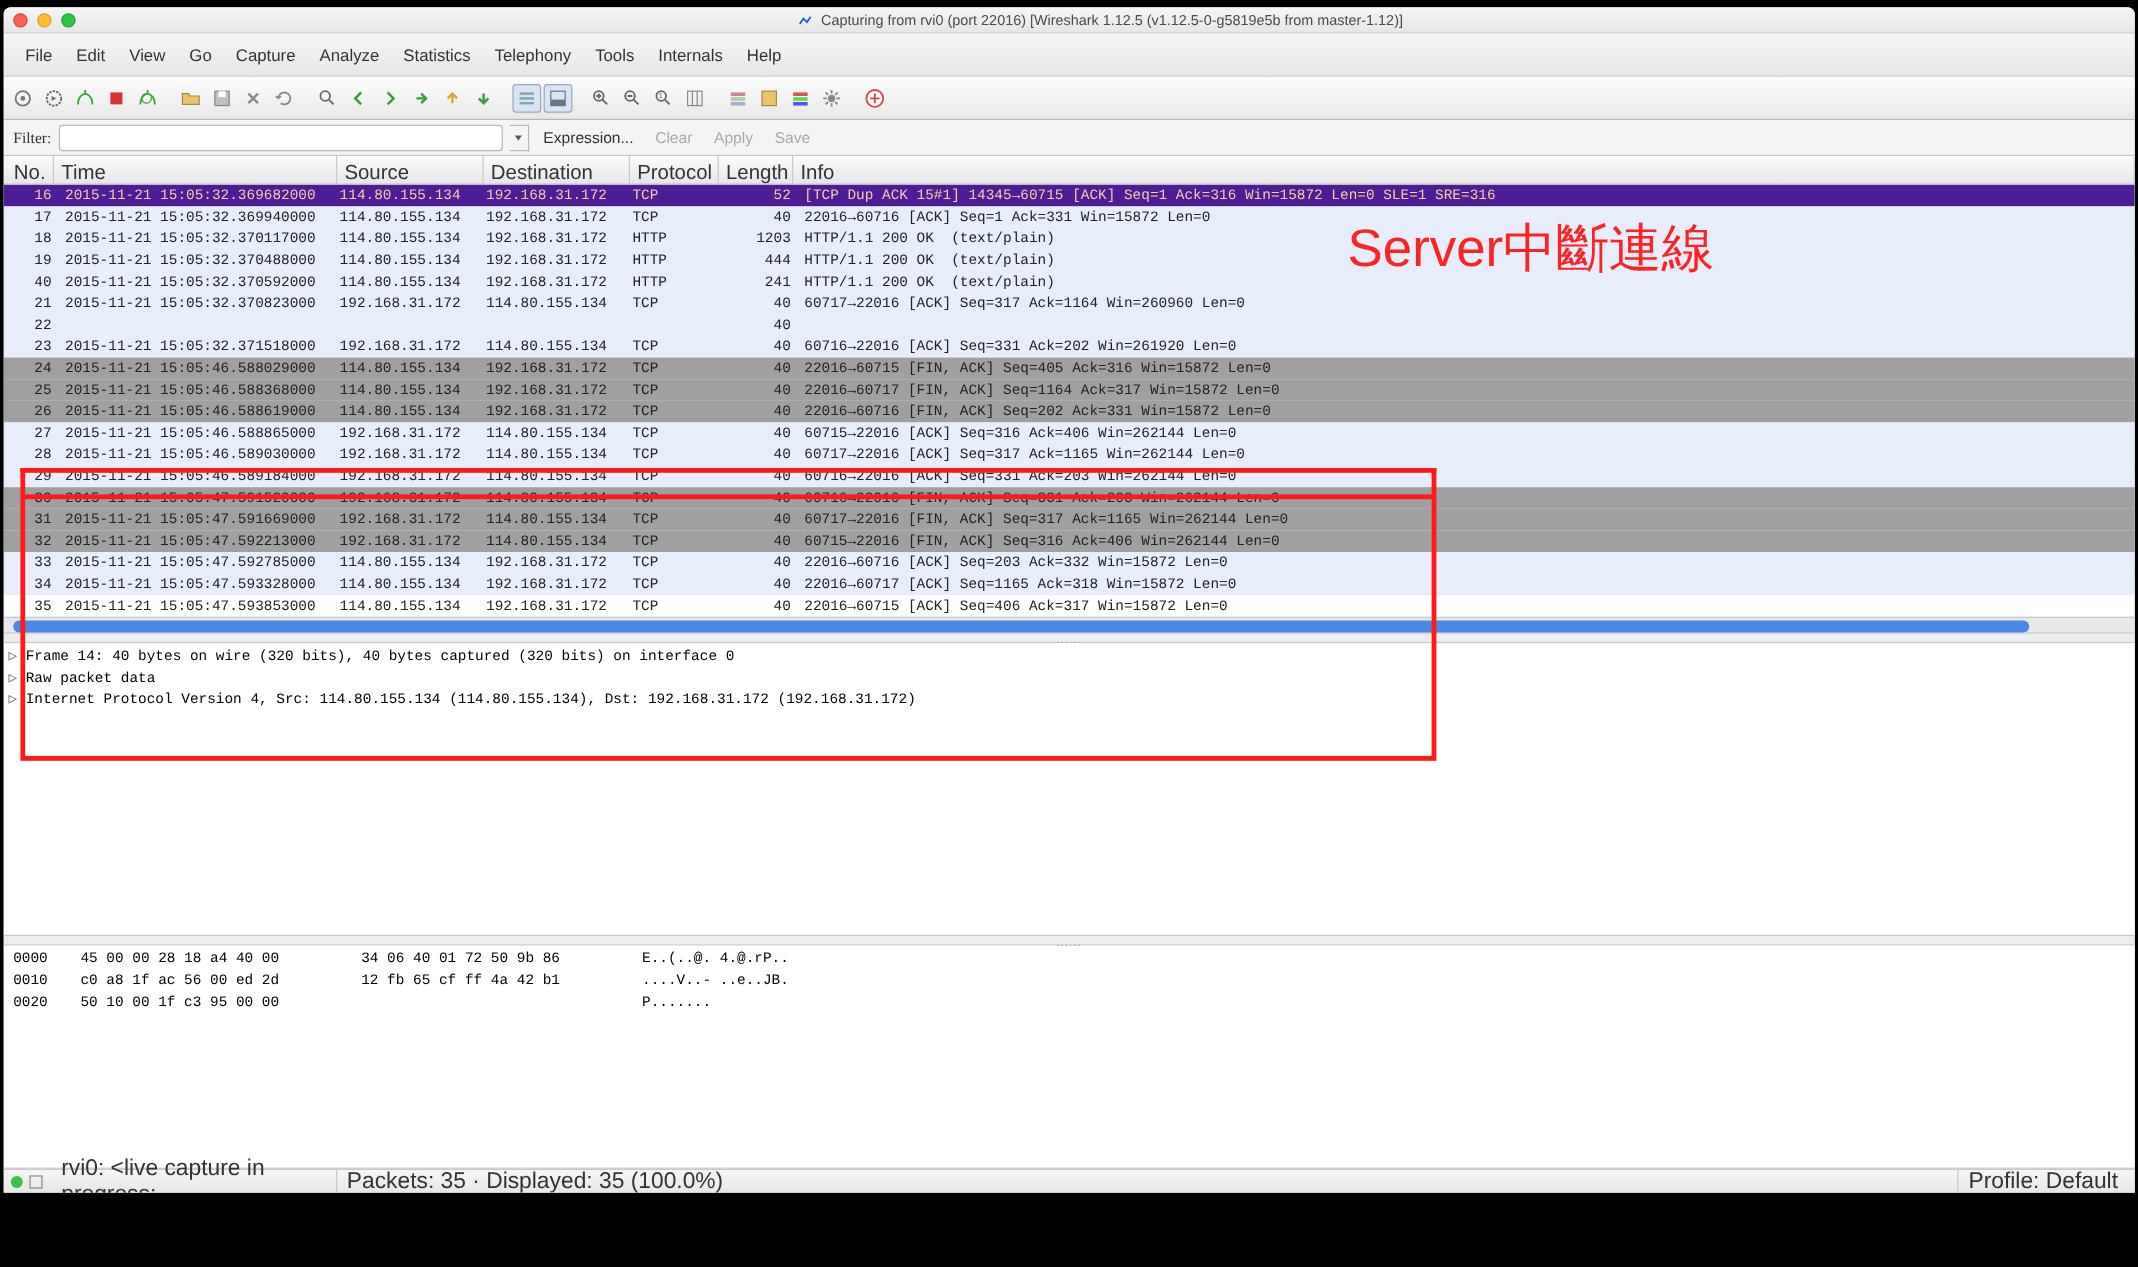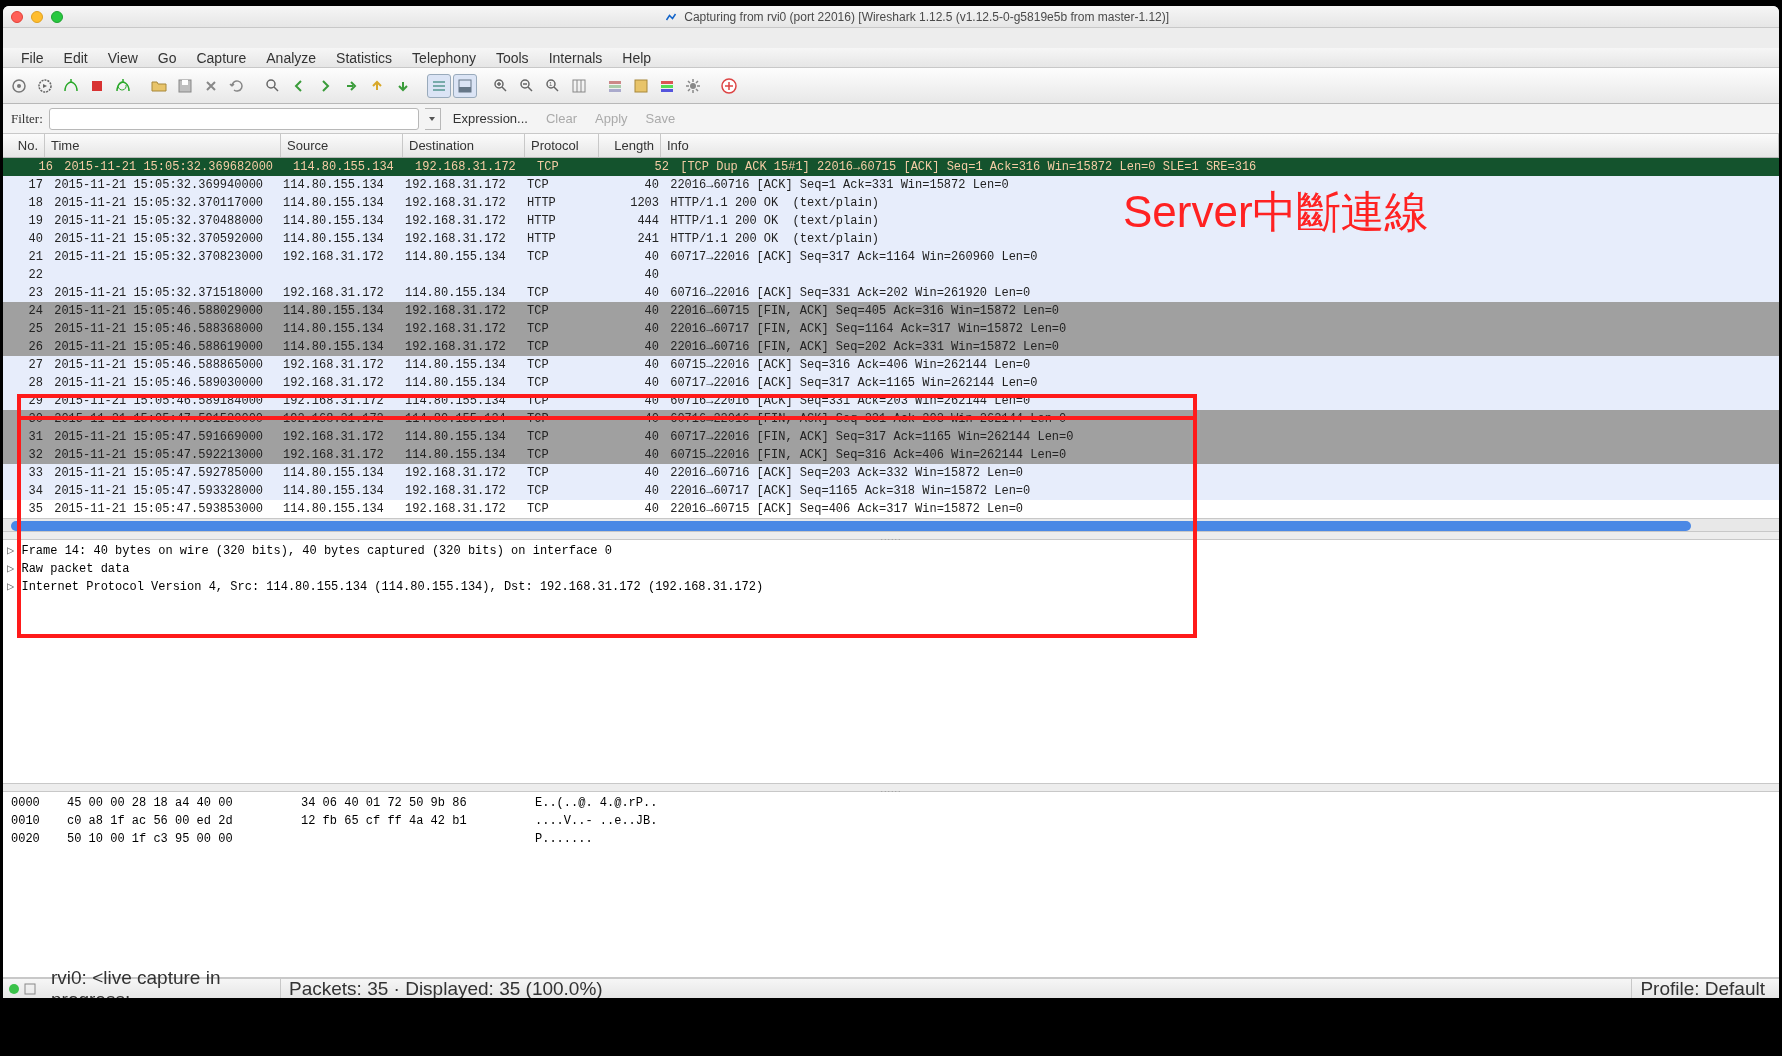--- a/index.html
+++ b/index.html
@@ -6,45 +6,45 @@
 body { font-family: -apple-system, "Lucida Grande", Arial, sans-serif; font-size: 11px; background: #000; width: 1782px; height: 1056px; overflow: hidden; }
 .window { background: #ededed; width: 1776px; margin: 6px auto; border-radius: 6px 6px 0 0; overflow: hidden; box-shadow: 0 0 0 1px rgba(0,0,0,0.2); }
 .titlebar { background: linear-gradient(#f6f6f6, #e6e6e6); height: 22px; display: flex; align-items: center; padding: 0 8px; border-bottom: 1px solid #c8c8c8; }
 .traffic { display: flex; gap: 8px; }
 .tlight { width: 12px; height: 12px; border-radius: 50%; }
 .t-red { background: #ff5f57; border: 1px solid #e24238; }
 .t-yel { background: #ffbd2e; border: 1px solid #dea022; }
 .t-grn { background: #28c840; border: 1px solid #1fa231; }
 .titletext { flex: 1; text-align: center; color: #4a4a4a; font-size: 12px; }
 .title-icon { display: inline-block; width: 12px; height: 12px; margin-right: 4px; vertical-align: -2px; }
-.menubar { background: linear-gradient(#f6f6f6, #e6e6e6); height: 20px; display: flex; align-items: center; padding: 0 8px; border-bottom: 1px solid #c8c8c8; margin-top: 20px; }
+.menubar { background: linear-gradient(#f6f6f6, #e6e6e6); height: 36px; display: flex; align-items: center; padding: 0 8px; border-bottom: 1px solid #c8c8c8; }
 .menu-item { padding: 3px 10px; font-size: 14px; color: #333; cursor: default; }
 .toolbar { background: linear-gradient(#fdfdfd, #e8e8e8); height: 36px; display: flex; align-items: center; padding: 0 4px; border-bottom: 1px solid #b8b8b8; gap: 2px; }
 .tbtn { width: 24px; height: 24px; display: flex; align-items: center; justify-content: center; cursor: default; border-radius: 3px; }
 .tsep { width: 8px; }
 .filterbar { background: #f4f4f4; height: 30px; display: flex; align-items: center; padding: 0 8px; border-bottom: 1px solid #c8c8c8; gap: 6px; }
 .filterbar .lbl { font-size: 13px; color: #333; font-family: Liberation Serif, serif; }
 .filterbar input { flex: 0 0 370px; height: 22px; border: 1px solid #b8b8b8; border-radius: 3px; padding: 0 6px; font-size: 12px; }
 .filterbar .drop { width: 16px; height: 22px; border: 1px solid #b8b8b8; border-left: none; display: flex; align-items: center; justify-content: center; }
 .filterbar .link { font-size: 13px; color: #333; padding: 0 6px; cursor: default; }
 .filterbar .link.disabled { color: #aaa; }
 .pane-packets { position: relative; }
 .headers { background: linear-gradient(#fbfbfb, #e6e6e6); height: 24px; display: flex; border-bottom: 1px solid #b8b8b8; }
-.headers > div { border-right: 1px solid #c8c8c8; padding: 4px 6px; font-size: 13px; color: #333; overflow: hidden; }
+.headers > div { border-right: 1px solid #c8c8c8; padding: 4px 6px; font-size: 17px; color: #333; overflow: hidden; }
 .rows { height: 360px; overflow-y: scroll; font-family: "Andale Mono","Courier New",monospace; font-size: 12px; line-height: 18px; position: relative; }
 .row { display: flex; height: 18px; white-space: pre; }
 .row > div { overflow: hidden; padding: 0 2px; }
 .c-no { width: 42px; text-align: right; }
 .c-time { width: 236px; }
 .c-src { width: 122px; }
 .c-dst { width: 122px; }
 .c-proto { width: 74px; }
 .c-len { width: 62px; text-align: right; }
 .c-info { flex: 1; }
-.bg-dark { background: #14532d; color: #f5cda6; padding-left: 10px; }
+.bg-dark { background: #4c1d95; color: #f5cda6; }
 .bg-light { background: #e7edfb; color: #222; }
 .bg-gray { background: #a0a0a0; color: #222; }
 .bg-white { background: #fff; color: #222; }
 .annotation { position: absolute; left: 1120px; top: 45px; color: #ff2222; font-size: 44px; font-weight: 500; font-family: "Heiti TC","Microsoft JhengHei",sans-serif; pointer-events: none; }
 .redbox { position: absolute; border: 4px solid #ff1a1a; pointer-events: none; }
 .rb1 { left: 14px; top: 260px; width: 1180px; height: 22px; border-bottom: none; }
 .rb2 { left: 14px; top: 282px; width: 1180px; height: 222px; }
 .hscroll { height: 14px; background: #e8e8e8; border-top: 1px solid #c8c8c8; border-bottom: 1px solid #c8c8c8; position: relative; }
 .hscroll .thumb { position: absolute; left: 8px; top: 2px; height: 10px; width: 1680px; background: #4a88e5; border-radius: 5px; }
 .details { height: 244px; background: #fff; font-family: "Andale Mono","Courier New",monospace; font-size: 12px; padding: 2px 4px; line-height: 18px; overflow: auto; border-bottom: 1px solid #c8c8c8; }
@@ -268,21 +268,21 @@
     <div class="headers">
       <div class="c-no">No.</div>
       <div class="c-time">Time</div>
       <div class="c-src">Source</div>
       <div class="c-dst">Destination</div>
       <div class="c-proto">Protocol</div>
       <div class="c-len">Length</div>
       <div class="c-info">Info</div>
     </div>
     <div class="rows" id="rows">
-      <div class="row bg-dark"><div class="c-no">16</div><div class="c-time"> 2015-11-21 15:05:32.369682000</div><div class="c-src">114.80.155.134</div><div class="c-dst">192.168.31.172</div><div class="c-proto">TCP</div><div class="c-len">52</div><div class="c-info"> [TCP Dup ACK 15#1] 22016→60715 [ACK] Seq=1 Ack=316 Win=15872 Len=0 SLE=1 SRE=316</div></div>
+      <div class="row bg-dark"><div class="c-no">16</div><div class="c-time"> 2015-11-21 15:05:32.369682000</div><div class="c-src">114.80.155.134</div><div class="c-dst">192.168.31.172</div><div class="c-proto">TCP</div><div class="c-len">52</div><div class="c-info"> [TCP Dup ACK 15#1] 14345→60715 [ACK] Seq=1 Ack=316 Win=15872 Len=0 SLE=1 SRE=316</div></div>
         <div class="row bg-light"><div class="c-no">17</div><div class="c-time"> 2015-11-21 15:05:32.369940000</div><div class="c-src">114.80.155.134</div><div class="c-dst">192.168.31.172</div><div class="c-proto">TCP</div><div class="c-len">40</div><div class="c-info"> 22016→60716 [ACK] Seq=1 Ack=331 Win=15872 Len=0</div></div>
         <div class="row bg-light"><div class="c-no">18</div><div class="c-time"> 2015-11-21 15:05:32.370117000</div><div class="c-src">114.80.155.134</div><div class="c-dst">192.168.31.172</div><div class="c-proto">HTTP</div><div class="c-len">1203</div><div class="c-info"> HTTP/1.1 200 OK  (text/plain)</div></div>
         <div class="row bg-light"><div class="c-no">19</div><div class="c-time"> 2015-11-21 15:05:32.370488000</div><div class="c-src">114.80.155.134</div><div class="c-dst">192.168.31.172</div><div class="c-proto">HTTP</div><div class="c-len">444</div><div class="c-info"> HTTP/1.1 200 OK  (text/plain)</div></div>
         <div class="row bg-light"><div class="c-no">40</div><div class="c-time"> 2015-11-21 15:05:32.370592000</div><div class="c-src">114.80.155.134</div><div class="c-dst">192.168.31.172</div><div class="c-proto">HTTP</div><div class="c-len">241</div><div class="c-info"> HTTP/1.1 200 OK  (text/plain)</div></div>
         <div class="row bg-light"><div class="c-no">21</div><div class="c-time"> 2015-11-21 15:05:32.370823000</div><div class="c-src">192.168.31.172</div><div class="c-dst">114.80.155.134</div><div class="c-proto">TCP</div><div class="c-len">40</div><div class="c-info"> 60717→22016 [ACK] Seq=317 Ack=1164 Win=260960 Len=0</div></div>
         <div class="row bg-light"><div class="c-no">22</div><div class="c-time"> </div><div class="c-src"></div><div class="c-dst"></div><div class="c-proto"></div><div class="c-len">40</div><div class="c-info"> </div></div>
         <div class="row bg-light"><div class="c-no">23</div><div class="c-time"> 2015-11-21 15:05:32.371518000</div><div class="c-src">192.168.31.172</div><div class="c-dst">114.80.155.134</div><div class="c-proto">TCP</div><div class="c-len">40</div><div class="c-info"> 60716→22016 [ACK] Seq=331 Ack=202 Win=261920 Len=0</div></div>
         <div class="row bg-gray"><div class="c-no">24</div><div class="c-time"> 2015-11-21 15:05:46.588029000</div><div class="c-src">114.80.155.134</div><div class="c-dst">192.168.31.172</div><div class="c-proto">TCP</div><div class="c-len">40</div><div class="c-info"> 22016→60715 [FIN, ACK] Seq=405 Ack=316 Win=15872 Len=0</div></div>
         <div class="row bg-gray"><div class="c-no">25</div><div class="c-time"> 2015-11-21 15:05:46.588368000</div><div class="c-src">114.80.155.134</div><div class="c-dst">192.168.31.172</div><div class="c-proto">TCP</div><div class="c-len">40</div><div class="c-info"> 22016→60717 [FIN, ACK] Seq=1164 Ack=317 Win=15872 Len=0</div></div>
         <div class="row bg-gray"><div class="c-no">26</div><div class="c-time"> 2015-11-21 15:05:46.588619000</div><div class="c-src">114.80.155.134</div><div class="c-dst">192.168.31.172</div><div class="c-proto">TCP</div><div class="c-len">40</div><div class="c-info"> 22016→60716 [FIN, ACK] Seq=202 Ack=331 Win=15872 Len=0</div></div>

